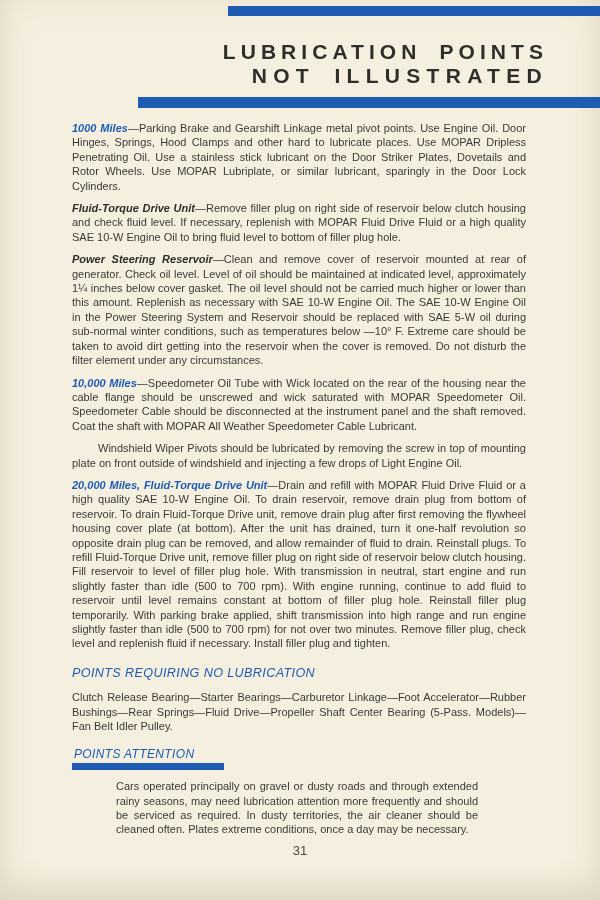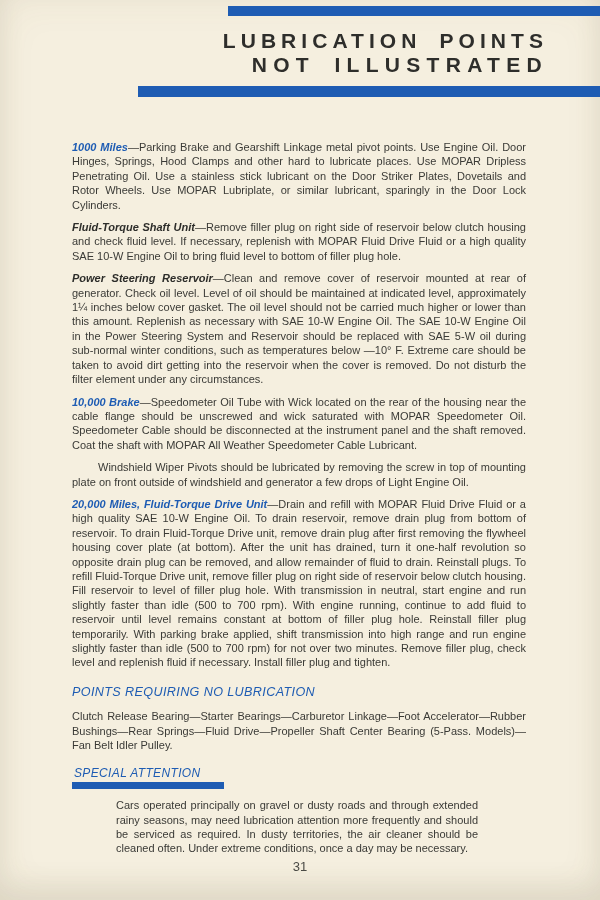--- a/index.html
+++ b/index.html
@@ -17,29 +17,28 @@
   }
   .bar { background: var(--accent, #1e5cb3); }
   .bar-top { height: 10px; margin-left: 228px; margin-top: 6px; }
   .bar-bottom { height: 11px; margin-left: 138px; }
   .title {
     text-align: right;
     padding-right: 52px;
     font-weight: bold;
     color: #2e2e2b;
   }
-  .title-1 { font-size: 21px; letter-spacing: .24em; word-spacing: .35em; margin-top: 13px; }
+  .title-1 { font-size: 21px; letter-spacing: .24em; word-spacing: .35em; margin-top: 24px; }
   .title-2 { font-size: 21px; letter-spacing: .30em; word-spacing: .35em; margin-bottom: 9px; }
   .content {
     padding: 13px 74px 0 72px;
     color: var(--ink, #3a3a36);
     font-size: 11px;
     line-height: 1.31;
     text-align: justify;
-    margin-top: 30px;
   }
   .para { margin-bottom: 8px; }
   .lead { font-weight: bold; font-style: italic; }
   .lead.blue { color: var(--accent, #1e5cb3); }
   .lead.dark { color: #2d2d2a; }
   .first-indent { text-indent: 26px; }
   .h-blue {
     color: var(--accent, #1e5cb3);
     font-weight: normal;
     font-style: italic;
@@ -47,21 +46,21 @@
     letter-spacing: .03em;
     text-align: left;
   }
   .section-heading { margin: 14px 0 9px 0; }
   .special-head { margin-top: 13px; }
   .special-title { font-size: 12px; padding-left: 2px; }
   .special-bar { width: 152px; height: 7px; margin-top: 1px; }
   .special-text { margin: 9px 0 0 44px; width: 362px; }
   .page-num {
     position: absolute;
-    bottom: 26px; left: 0; right: 0;
+    bottom: 42px; left: 0; right: 0;
     text-align: center;
     font-size: 13px;
     color: #4a4a45;
   }
 </style>
 </head>
 <body>
 
 <div class="page">
 
@@ -69,38 +68,38 @@
     <div class="bar bar-top"></div>
     <div class="title title-1">LUBRICATION POINTS</div>
     <div class="title title-2">NOT ILLUSTRATED</div>
     <div class="bar bar-bottom"></div>
   </header>
 
   <main class="content">
 
     <p class="para"><span class="lead blue">1000 Miles</span><span>—Parking Brake and Gearshift Linkage metal pivot points. Use Engine Oil. Door Hinges, Springs, Hood Clamps and other hard to lubricate places. Use MOPAR Dripless Penetrating Oil. Use a stainless stick lubricant on the Door Striker Plates, Dovetails and Rotor Wheels. Use MOPAR Lubriplate, or similar lubricant, sparingly in the Door Lock Cylinders.</span></p>
 
-    <p class="para"><span class="lead dark">Fluid-Torque Shaft Unit</span><span>—Remove filler plug on right side of reservoir below clutch housing and check fluid level. If necessary, replenish with MOPAR Fluid Drive Fluid or a high quality SAE 10-W Engine Oil to bring fluid level to bottom of filler plug hole.</span></p>
+    <p class="para"><span class="lead dark">Fluid-Torque Drive Unit</span><span>—Remove filler plug on right side of reservoir below clutch housing and check fluid level. If necessary, replenish with MOPAR Fluid Drive Fluid or a high quality SAE 10-W Engine Oil to bring fluid level to bottom of filler plug hole.</span></p>
 
     <p class="para"><span class="lead dark">Power Steering Reservoir</span><span>—Clean and remove cover of reservoir mounted at rear of generator. Check oil level. Level of oil should be maintained at indicated level, approximately 1¼ inches below cover gasket. The oil level should not be carried much higher or lower than this amount. Replenish as necessary with SAE 10-W Engine Oil. The SAE 10-W Engine Oil in the Power Steering System and Reservoir should be replaced with SAE 5-W oil during sub-normal winter conditions, such as temperatures below —10° F. Extreme care should be taken to avoid dirt getting into the reservoir when the cover is removed. Do not disturb the filter element under any circumstances.</span></p>
 
-    <p class="para"><span class="lead blue">10,000 Brake</span><span>—Speedometer Oil Tube with Wick located on the rear of the housing near the cable flange should be unscrewed and wick saturated with MOPAR Speedometer Oil. Speedometer Cable should be disconnected at the instrument panel and the shaft removed. Coat the shaft with MOPAR All Weather Speedometer Cable Lubricant.</span></p>
+    <p class="para"><span class="lead blue">10,000 Miles</span><span>—Speedometer Oil Tube with Wick located on the rear of the housing near the cable flange should be unscrewed and wick saturated with MOPAR Speedometer Oil. Speedometer Cable should be disconnected at the instrument panel and the shaft removed. Coat the shaft with MOPAR All Weather Speedometer Cable Lubricant.</span></p>
 
-    <p class="para first-indent"><span>Windshield Wiper Pivots should be lubricated by removing the screw in top of mounting plate on front outside of windshield and generator a few drops of Light Engine Oil.</span></p>
+    <p class="para first-indent"><span>Windshield Wiper Pivots should be lubricated by removing the screw in top of mounting plate on front outside of windshield and injecting a few drops of Light Engine Oil.</span></p>
 
     <p class="para"><span class="lead blue">20,000 Miles, Fluid-Torque Drive Unit</span><span>—Drain and refill with MOPAR Fluid Drive Fluid or a high quality SAE 10-W Engine Oil. To drain reservoir, remove drain plug from bottom of reservoir. To drain Fluid-Torque Drive unit, remove drain plug after first removing the flywheel housing cover plate (at bottom). After the unit has drained, turn it one-half revolution so opposite drain plug can be removed, and allow remainder of fluid to drain. Reinstall plugs. To refill Fluid-Torque Drive unit, remove filler plug on right side of reservoir below clutch housing. Fill reservoir to level of filler plug hole. With transmission in neutral, start engine and run slightly faster than idle (500 to 700 rpm). With engine running, continue to add fluid to reservoir until level remains constant at bottom of filler plug hole. Reinstall filler plug temporarily. With parking brake applied, shift transmission into high range and run engine slightly faster than idle (500 to 700 rpm) for not over two minutes. Remove filler plug, check level and replenish fluid if necessary. Install filler plug and tighten.</span></p>
 
     <h2 class="h-blue section-heading">POINTS REQUIRING NO LUBRICATION</h2>
 
     <p class="para">Clutch Release Bearing—Starter Bearings—Carburetor Linkage—Foot Accelerator—Rubber Bushings—Rear Springs—Fluid Drive—Propeller Shaft Center Bearing (5-Pass. Models)—Fan Belt Idler Pulley.</p>
 
     <div class="special-head">
-      <div class="h-blue special-title">SPECIAL ATTENTION</div>
+      <div class="h-blue special-title">POINTS ATTENTION</div>
       <div class="bar special-bar"></div>
     </div>
 
-    <p class="special-text">Cars operated principally on gravel or dusty roads and through extended rainy seasons, may need lubrication attention more frequently and should be serviced as required. In dusty territories, the air cleaner should be cleaned often. Under extreme conditions, once a day may be necessary.</p>
+    <p class="special-text">Cars operated principally on gravel or dusty roads and through extended rainy seasons, may need lubrication attention more frequently and should be serviced as required. In dusty territories, the air cleaner should be cleaned often. Plates extreme conditions, once a day may be necessary.</p>
 
   </main>
 
   <div class="page-num">31</div>
 
 </div>
 
 </body></html>

